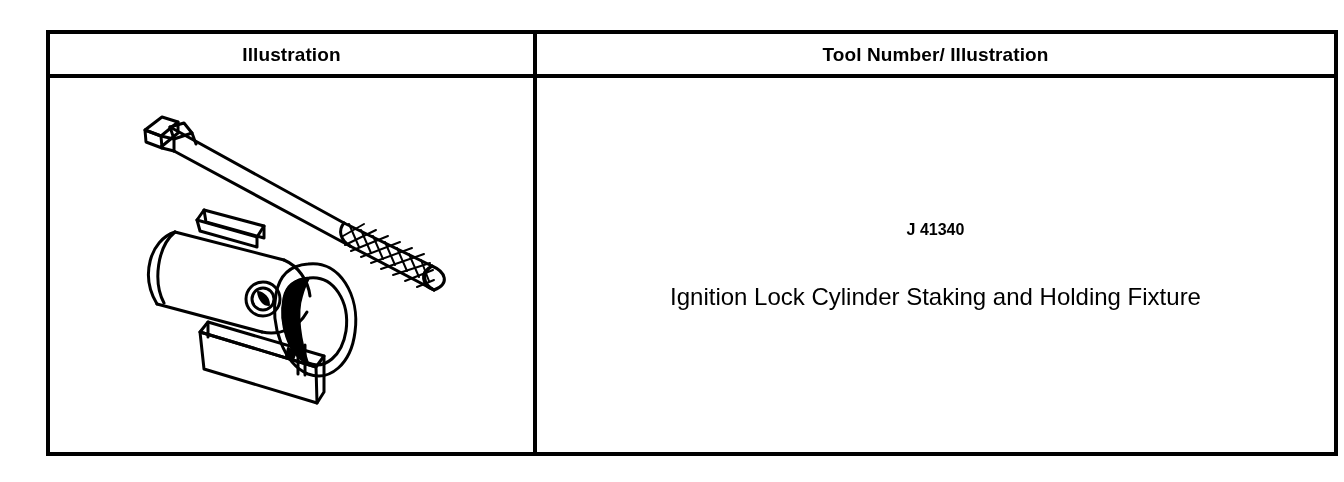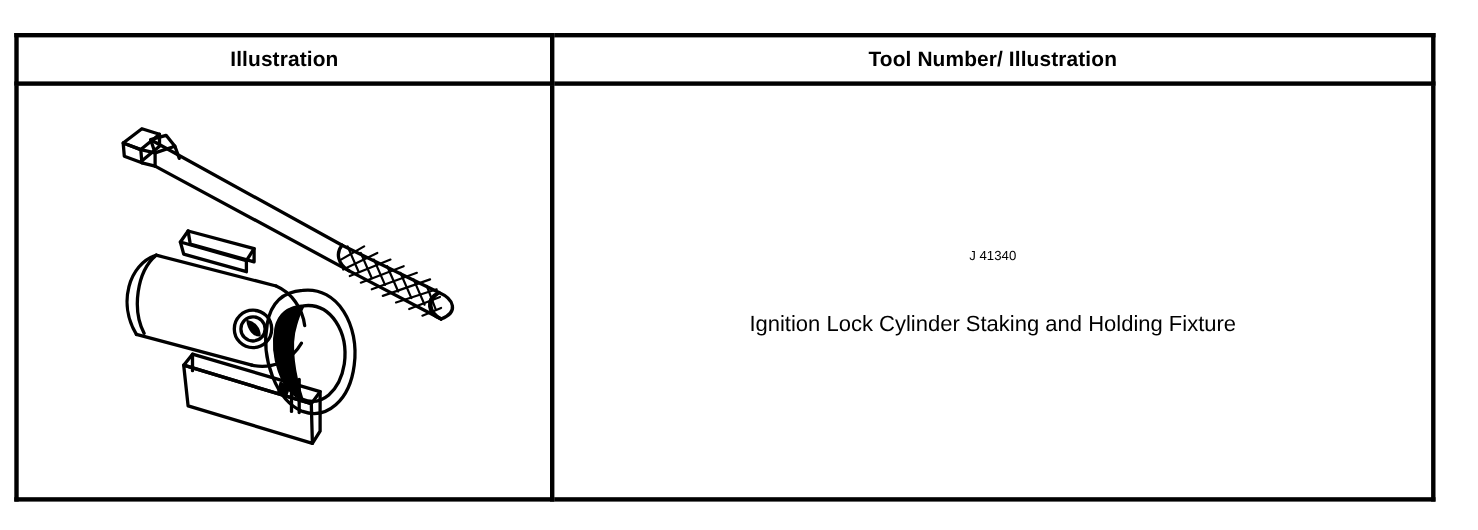--- a/index.html
+++ b/index.html
@@ -18,21 +18,21 @@
   #page {
     position: relative;
     width: 1344px;
     height: 482px;
     background: #ffffff;
   }
 
   
   .tool-table {
     position: absolute;
-    left: 13px;
+    left: 46px;
     top: 30px;
     width: 1288px;
     height: 418px;
     border-collapse: collapse;
     table-layout: fixed;
     background: #ffffff;
     border-radius: 16px;
   }
   .tool-table td, .tool-table th {
     border: 4px solid #000000;
@@ -64,26 +64,26 @@
 
   
   .desc-block {
     display: flex;
     flex-direction: column;
     align-items: center;
     justify-content: center;
     height: 100%;
   }
   .tool-number {
-    font-size: 12px;
-    font-weight: normal;
+    font-size: 16px;
+    font-weight: bold;
     line-height: 1;
   }
   .tool-desc {
-    font-size: 20px;
+    font-size: 24px;
     font-weight: normal;
     line-height: 1;
     margin-top: 47px;
     white-space: nowrap;
   }
 
   
   .illus-wrap {
     display: flex;
     align-items: center;

